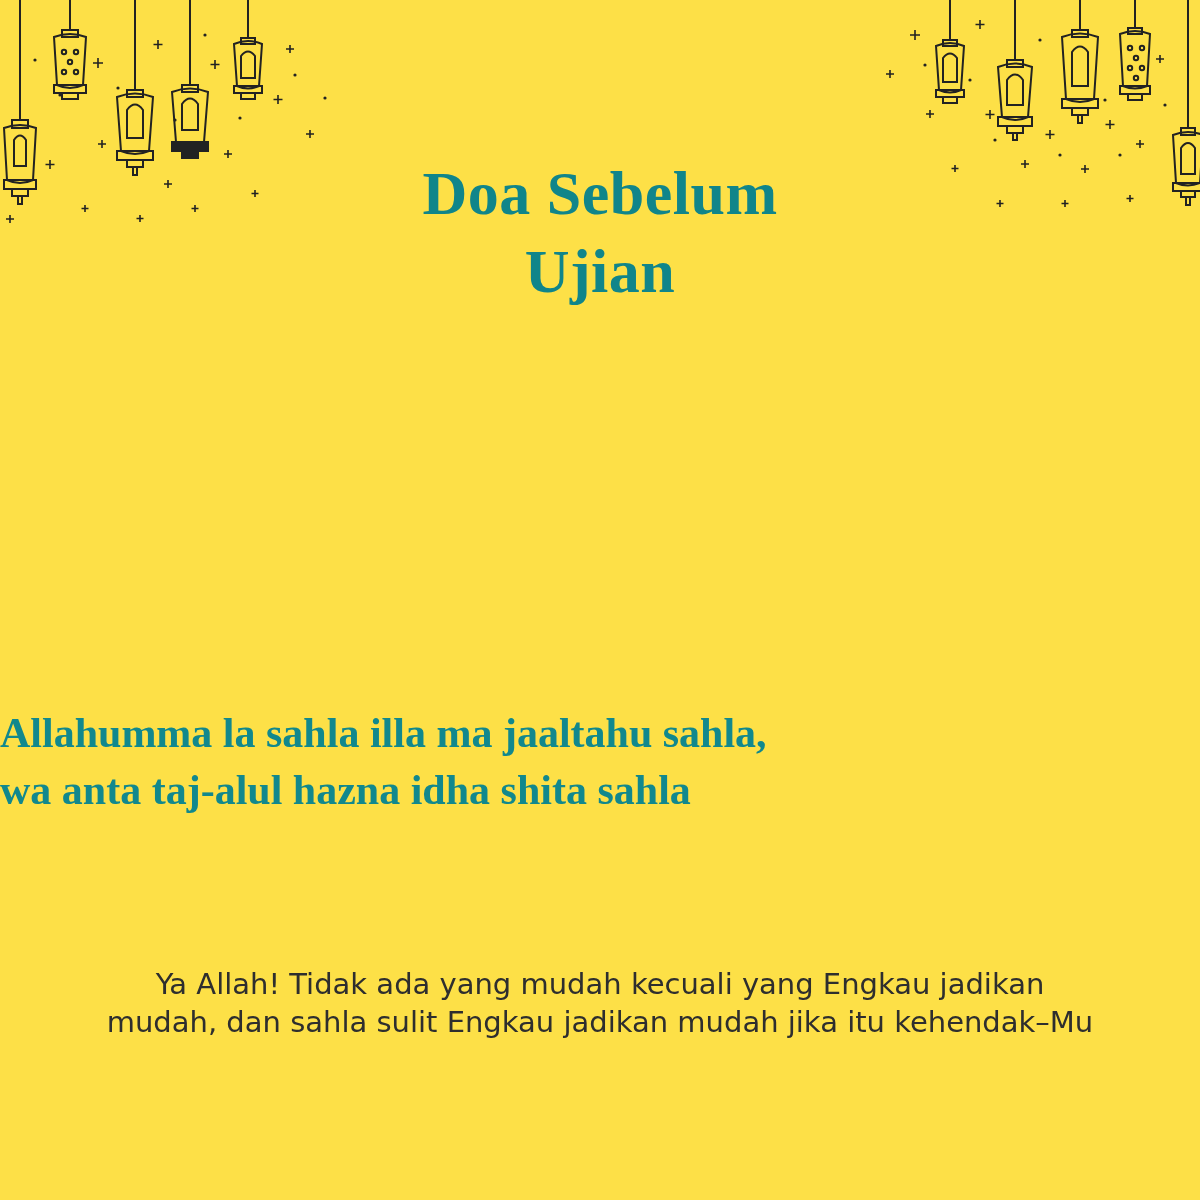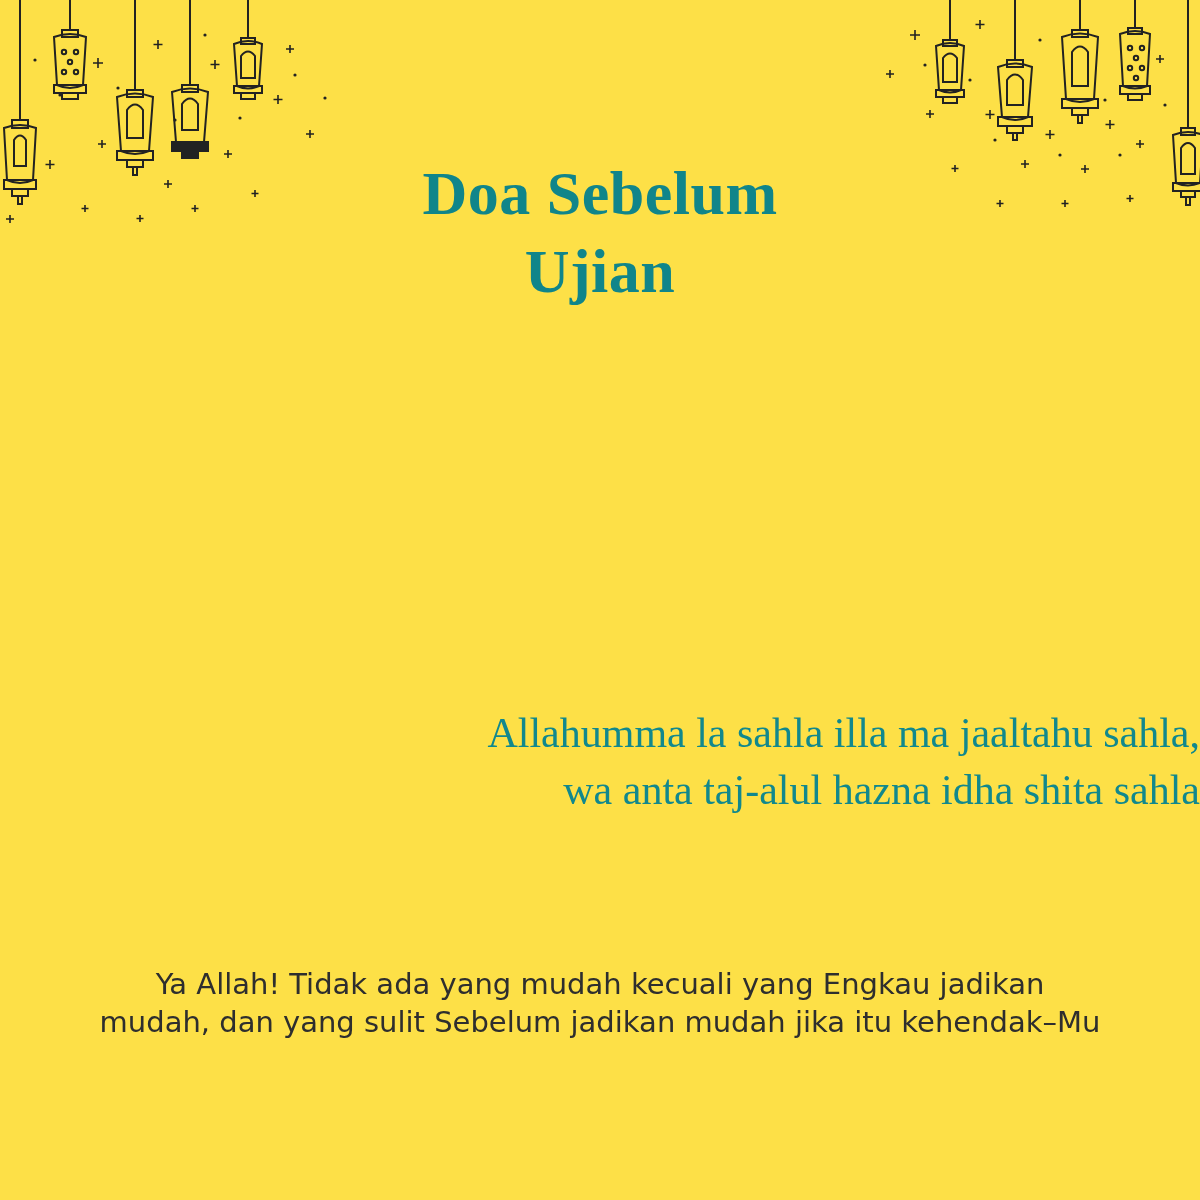--- a/index.html
+++ b/index.html
@@ -60,23 +60,23 @@
     color: #0f8c90;
     font-weight: 500;
   }
 
   
   .translit {
     position: absolute;
     top: 705px;
     left: 0;
     width: 1200px;
-    text-align: right;
+    text-align: left;
     font-family: "Liberation Serif", serif;
-    font-weight: normal;
+    font-weight: bold;
     font-size: 42px;
     line-height: 1.35;
     color: #11888d;
     white-space: pre-line;
   }
 
   
   .translation {
     position: absolute;
     top: 965px;
@@ -268,15 +268,15 @@
   </div>
 
   <div class="title">Doa Sebelum
 Ujian</div>
 
 
   <div class="translit">Allahumma la sahla illa ma jaaltahu sahla,
 wa anta taj-alul hazna idha shita sahla</div>
 
   <div class="translation">Ya Allah! Tidak ada yang mudah kecuali yang Engkau jadikan
-mudah, dan yang sulit Sebelum jadikan mudah jika itu kehendak–Mu</div>
+mudah, dan sahla sulit Engkau jadikan mudah jika itu kehendak–Mu</div>
 
 </div>
 
 </body></html>

